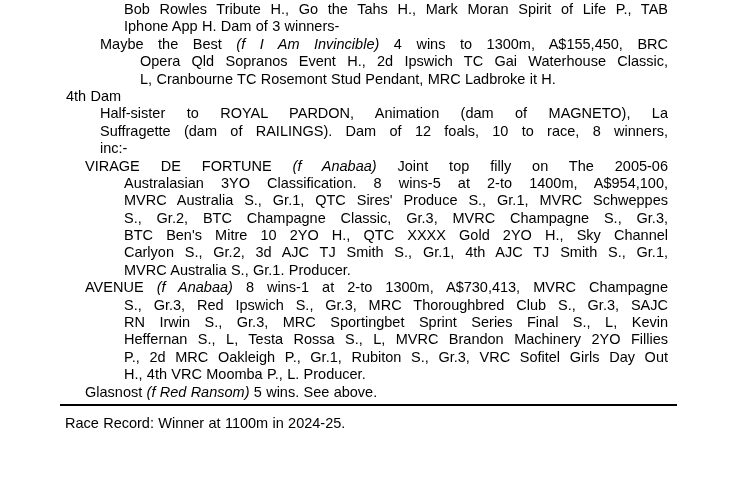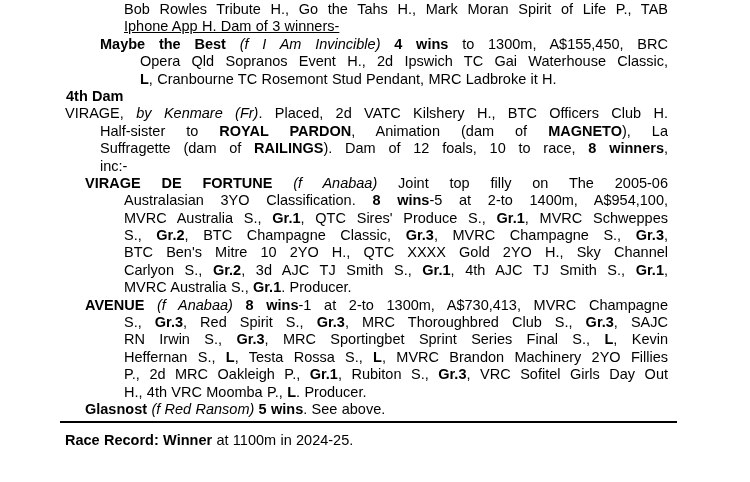--- a/index.html
+++ b/index.html
@@ -28,65 +28,64 @@
     overflow: hidden;
     text-align: justify;
     text-align-last: justify;
     word-spacing: 0.02em;
   }
   .line.last {
     text-align: left;
     text-align-last: left;
   }
   .r { font-style: normal; font-weight: 400; }
-  .b { font-weight: 700; }
+  .b { font-weight: 400; }
   .i { font-style: italic; margin-top: 8px; }
   .heading { }
   .rule {
     border: 0;
     border-top: 2px solid #000000;
     height: 0;
     width: 617px;
     margin: 3px 0 9px -5px;
   }
 </style>
 </head>
 <body>
 
 <div id="catalogue-page">
     <div class="block">
       <div class="line" style="padding-left: 59px;"><span class="r">Bob Rowles Tribute H., Go the Tahs H., Mark Moran Spirit of Life P., TAB</span></div>
-      <div class="line last" style="padding-left: 59px; text-decoration: underline;"><span class="r">Iphone App H. Dam of 3 winners-</span></div>
+      <div class="line last" style="padding-left: 59px;"><span class="r">Iphone App H. Dam of 3 winners-</span></div>
     </div>
     <div class="block">
       <div class="line" style="padding-left: 35px;"><span class="b">Maybe the Best </span><span class="i">(f I Am Invincible) </span><span class="b">4 wins</span><span class="r"> to 1300m, A$155,450, BRC</span></div>
       <div class="line" style="padding-left: 75px;"><span class="r">Opera Qld Sopranos Event H., 2d Ipswich TC Gai Waterhouse Classic,</span></div>
       <div class="line last" style="padding-left: 75px;"><span class="b">L</span><span class="r">, Cranbourne TC Rosemont Stud Pendant, MRC Ladbroke it H.</span></div>
     </div>
     <div class="block heading">
       <div class="line last" style="padding-left: 1px;"><span class="b">4th Dam</span></div>
     </div>
     <div class="block">
-      <div class="line" style="padding-left: 0px;"><span class="r">VIRAGE, </span><span class="i">by Kenmare (Fr)</span><span class="r">. Placed, 2d VATC Kilshery H., BTC Officers Club H.</span></div>
       <div class="line" style="padding-left: 35px;"><span class="r">Half-sister to </span><span class="b">ROYAL PARDON</span><span class="r">, Animation (dam of </span><span class="b">MAGNETO</span><span class="r">), La</span></div>
       <div class="line" style="padding-left: 35px;"><span class="r">Suffragette (dam of </span><span class="b">RAILINGS</span><span class="r">). Dam of 12 foals, 10 to race, </span><span class="b">8 winners</span><span class="r">,</span></div>
       <div class="line last" style="padding-left: 35px;"><span class="r">inc:-</span></div>
     </div>
     <div class="block">
       <div class="line" style="padding-left: 20px;"><span class="b">VIRAGE DE FORTUNE </span><span class="i">(f Anabaa)</span><span class="r"> Joint top filly on The 2005-06</span></div>
       <div class="line" style="padding-left: 59px;"><span class="r">Australasian 3YO Classification. </span><span class="b">8 wins</span><span class="r">-5 at 2-to 1400m, A$954,100,</span></div>
       <div class="line" style="padding-left: 59px;"><span class="r">MVRC Australia S., </span><span class="b">Gr.1</span><span class="r">, QTC Sires' Produce S., </span><span class="b">Gr.1</span><span class="r">, MVRC Schweppes</span></div>
       <div class="line" style="padding-left: 59px;"><span class="r">S., </span><span class="b">Gr.2</span><span class="r">, BTC Champagne Classic, </span><span class="b">Gr.3</span><span class="r">, MVRC Champagne S., </span><span class="b">Gr.3</span><span class="r">,</span></div>
       <div class="line" style="padding-left: 59px;"><span class="r">BTC Ben's Mitre 10 2YO H., QTC XXXX Gold 2YO H., Sky Channel</span></div>
       <div class="line" style="padding-left: 59px;"><span class="r">Carlyon S., </span><span class="b">Gr.2</span><span class="r">, 3d AJC TJ Smith S., </span><span class="b">Gr.1</span><span class="r">, 4th AJC TJ Smith S., </span><span class="b">Gr.1</span><span class="r">,</span></div>
       <div class="line last" style="padding-left: 59px;"><span class="r">MVRC Australia S., </span><span class="b">Gr.1</span><span class="r">. Producer.</span></div>
     </div>
     <div class="block">
       <div class="line" style="padding-left: 20px;"><span class="b">AVENUE </span><span class="i">(f Anabaa) </span><span class="b">8 wins</span><span class="r">-1 at 2-to 1300m, A$730,413, MVRC Champagne</span></div>
-      <div class="line" style="padding-left: 59px;"><span class="r">S., </span><span class="b">Gr.3</span><span class="r">, Red Spirit S., </span><span class="b">Gr.3</span><span class="r">, MRC Thoroughbred Club S., </span><span class="b">Gr.3</span><span class="r">, SAJC</span></div>
+      <div class="line" style="padding-left: 59px;"><span class="r">S., </span><span class="b">Gr.3</span><span class="r">, Red Ipswich S., </span><span class="b">Gr.3</span><span class="r">, MRC Thoroughbred Club S., </span><span class="b">Gr.3</span><span class="r">, SAJC</span></div>
       <div class="line" style="padding-left: 59px;"><span class="r">RN Irwin S., </span><span class="b">Gr.3</span><span class="r">, MRC Sportingbet Sprint Series Final S., </span><span class="b">L</span><span class="r">, Kevin</span></div>
       <div class="line" style="padding-left: 59px;"><span class="r">Heffernan S., </span><span class="b">L</span><span class="r">, Testa Rossa S., </span><span class="b">L</span><span class="r">, MVRC Brandon Machinery 2YO Fillies</span></div>
       <div class="line" style="padding-left: 59px;"><span class="r">P., 2d MRC Oakleigh P., </span><span class="b">Gr.1</span><span class="r">, Rubiton S., </span><span class="b">Gr.3</span><span class="r">, VRC Sofitel Girls Day Out</span></div>
       <div class="line last" style="padding-left: 59px;"><span class="r">H., 4th VRC Moomba P., </span><span class="b">L</span><span class="r">. Producer.</span></div>
     </div>
     <div class="block">
       <div class="line last" style="padding-left: 20px;"><span class="b">Glasnost </span><span class="i">(f Red Ransom) </span><span class="b">5 wins</span><span class="r">. See above.</span></div>
     </div>
     <div class="rule"></div>
     <div class="block">

